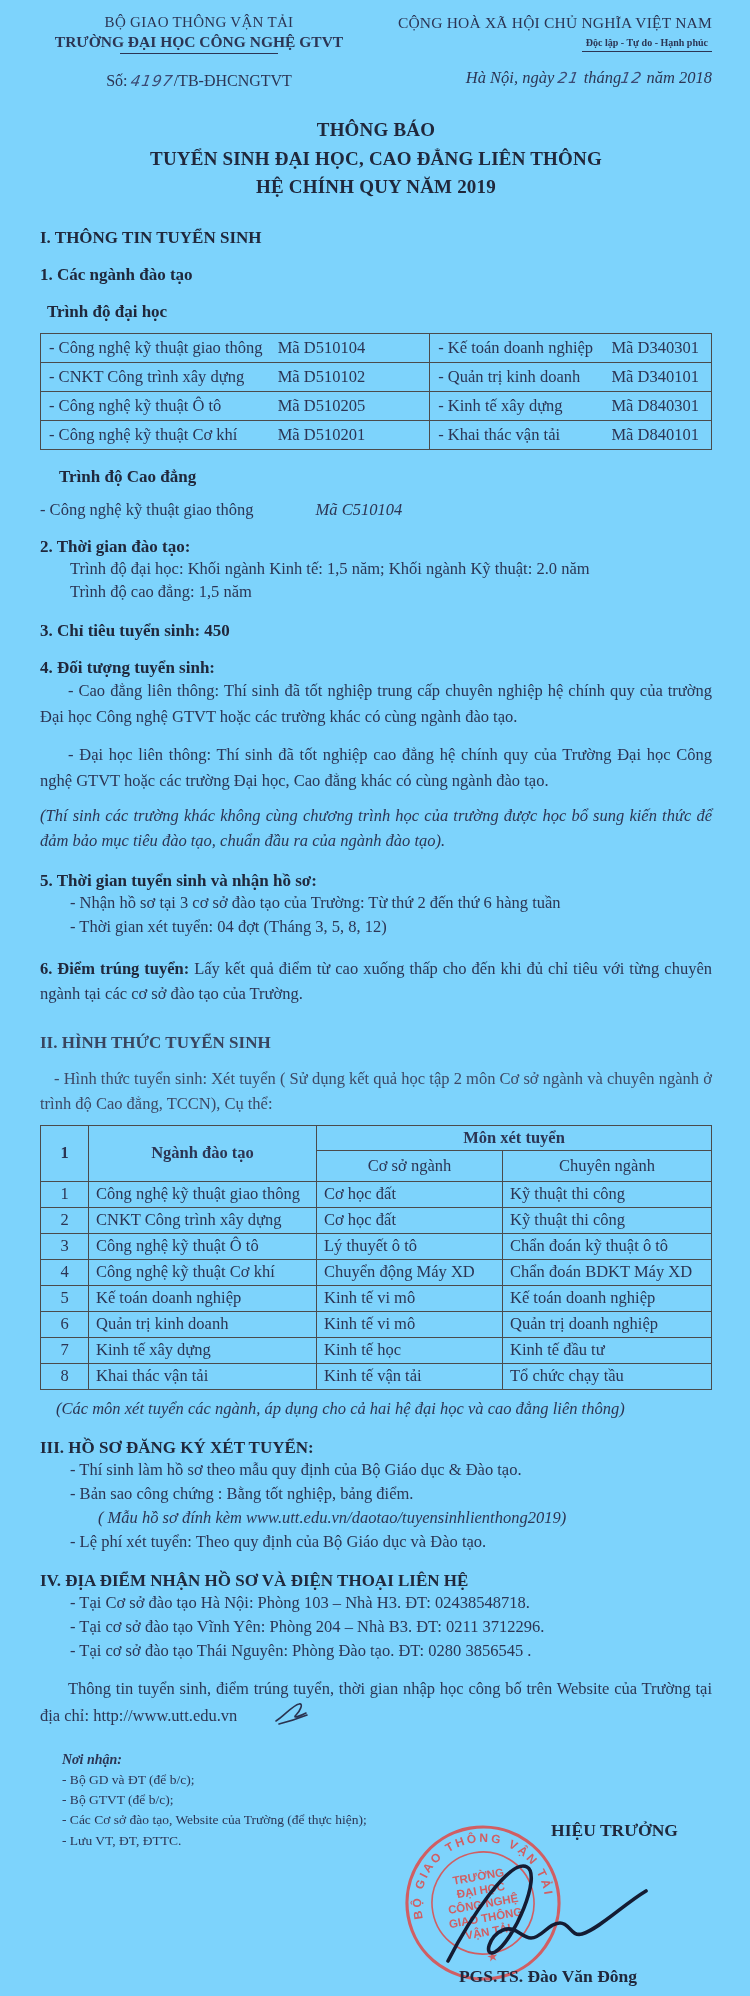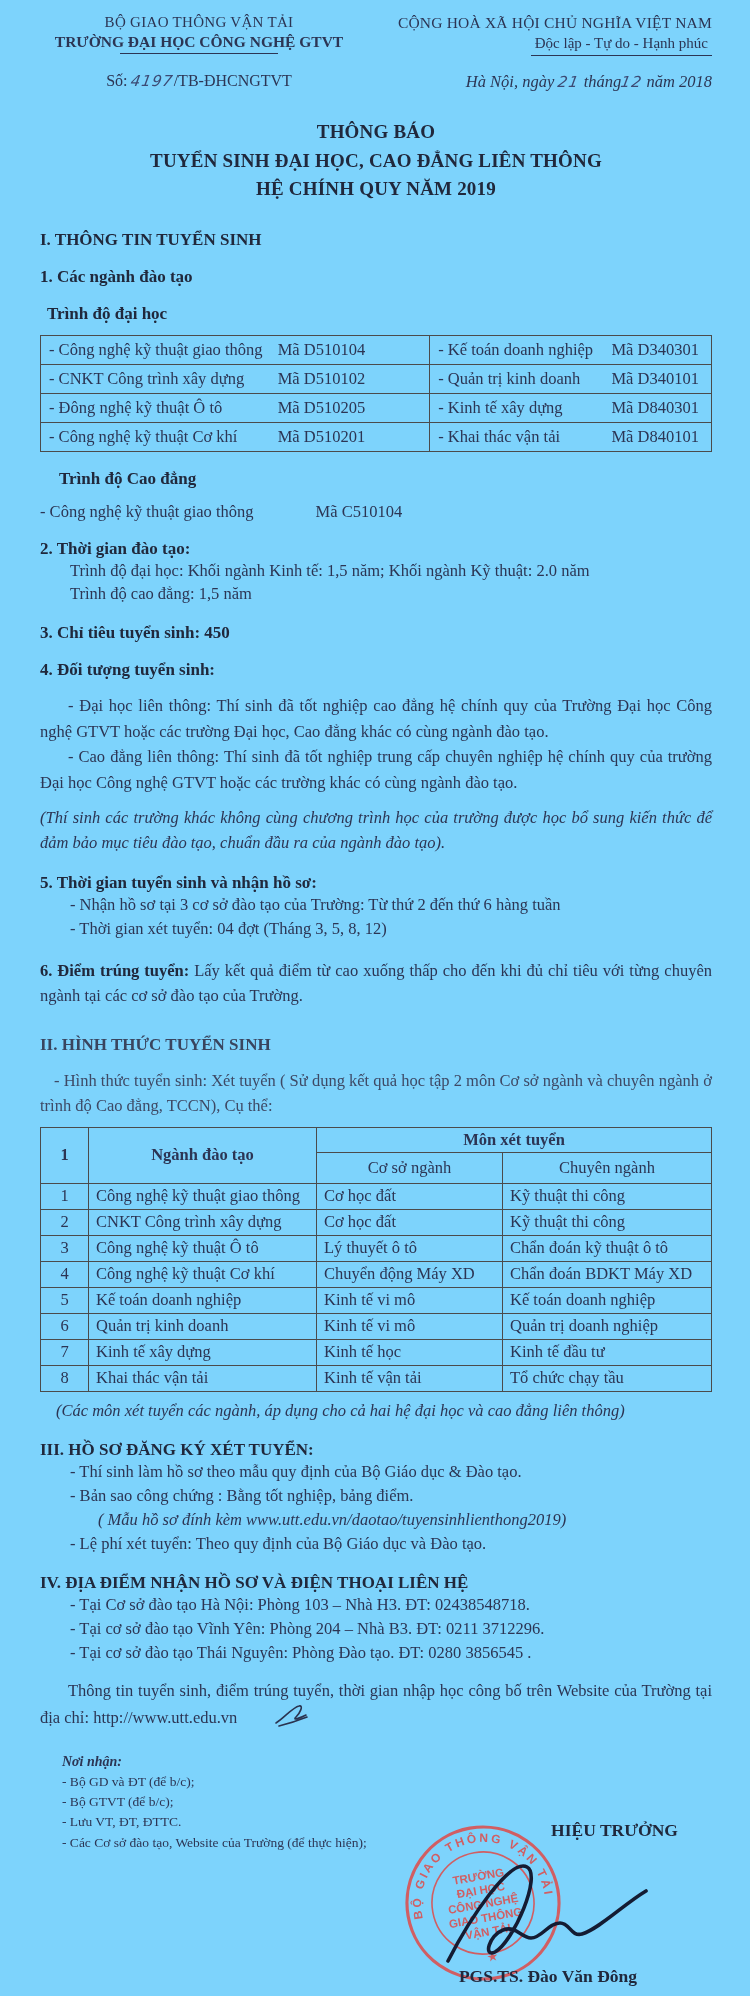--- a/index.html
+++ b/index.html
@@ -13,21 +13,21 @@
 
   
   .h-row { display:flex; }
   .h-left { width:318px; text-align:center; padding-top:4px; }
   .h-right { flex:1; text-align:right; padding-top:4px; }
   .org-top { font-size:15px; letter-spacing:.3px; }
   .org-name { font-weight:bold; font-size:15.5px; margin-top:2px; }
   .org-underline { width:158px; border-bottom:1.5px solid #2c3554; margin:2px auto 0; }
   .doc-no { margin-top:18px; font-size:16px; }
   .motto-1 { font-size:15.5px; letter-spacing:.2px; }
-  .motto-2 { display:inline-block; font-weight:normal; font-size:15px;
+  .motto-2 { display:inline-block; font-weight:bold; font-size:10px;
              border-bottom:1.5px solid #2c3554; padding:0 4px 3px; margin-top:3px; }
   .date-line { font-style:italic; font-size:16.5px; margin-top:16px; }
   .hand { font-family:"DejaVu Sans", sans-serif; font-style:italic;
           display:inline-block; transform:skewX(-10deg); color:#3c4a74;
           font-size:15px; letter-spacing:1px; }
 
   
   .title-block { text-align:center; margin-top:26px; color:#20283c; }
   .title-line { font-weight:bold; font-size:19px; line-height:1.5; letter-spacing:.2px; }
 
@@ -42,21 +42,21 @@
 
   
   .tbl1 { width:100%; border-collapse:collapse; margin-top:11px; }
   .tbl1 td { border:1.4px solid #4b4b4b; height:29px; font-size:16.5px; padding:0 8px; }
   .tbl1 td.lcell { width:58%; }
   .cell-flex { display:flex; justify-content:space-between; align-items:center; }
   .lcell .code { margin-right:56px; }
   .rcell .code { margin-right:4px; }
 
   .college-line { display:flex; margin-top:13px; font-size:16.5px; }
-  .college-line .code { margin-left:62px; }
+  .college-line .code { margin-left:62px;font-style:italic; }
 
   
   .tbl2 { width:100%; border-collapse:collapse; margin-top:8px; }
   .tbl2 td, .tbl2 th { border:1.4px solid #4b4b4b; font-size:16.5px; font-weight:normal; padding:0 7px; }
   .tbl2 .no-col { width:48px; text-align:center; padding:0; }
   .tbl2 .major-col { width:228px; }
   .tbl2 .base-col { width:186px; }
   .tbl2 th.bold { font-weight:bold; text-align:center; }
   .tbl2 .hdr1 { height:25px; } .tbl2 .hdr2 { height:31px; text-align:center; }
   .tbl2 .drow td { height:26px; }
@@ -136,21 +136,21 @@
         <td class="rcell">
               <span class="cell-flex">
                 <span>- Quản trị kinh doanh</span>
                 <span class="code">Mã D340101</span>
               </span>
             </td>
       </tr>
       <tr>
         <td class="lcell">
               <span class="cell-flex">
-                <span>- Đông nghệ kỹ thuật Ô tô</span>
+                <span>- Công nghệ kỹ thuật Ô tô</span>
                 <span class="code">Mã D510205</span>
               </span>
             </td>
         <td class="rcell">
               <span class="cell-flex">
                 <span>- Kinh tế xây dựng</span>
                 <span class="code">Mã D840301</span>
               </span>
             </td>
       </tr>
@@ -176,22 +176,22 @@
       <span>- Công nghệ kỹ thuật giao thông</span>
       <span class="code">Mã C510104</span>
     </div>
 
     <div class="sec-head mt-md">2. Thời gian đào tạo:</div>
     <div class="list-line">Trình độ đại học: Khối ngành Kinh tế: 1,5 năm; Khối ngành Kỹ thuật: 2.0 năm</div>
     <div class="list-line">Trình độ cao đẳng: 1,5 năm</div>
 
     <div class="sec-head mt-md">3. Chỉ tiêu tuyển sinh: 450</div>
     <div class="sec-head mt-md">4. Đối tượng tuyển sinh:</div>
+    <p class="body p-indent">- Cao đẳng liên thông: Thí sinh đã tốt nghiệp trung cấp chuyên nghiệp hệ chính quy của trường Đại học Công nghệ GTVT hoặc các trường khác có cùng ngành đào tạo.</p>
     <p class="body p-indent mt-sm">- Đại học liên thông: Thí sinh đã tốt nghiệp cao đẳng hệ chính quy của Trường Đại học Công nghệ GTVT hoặc các trường Đại học, Cao đẳng khác có cùng ngành đào tạo.</p>
-    <p class="body p-indent">- Cao đẳng liên thông: Thí sinh đã tốt nghiệp trung cấp chuyên nghiệp hệ chính quy của trường Đại học Công nghệ GTVT hoặc các trường khác có cùng ngành đào tạo.</p>
     <p class="italic-note">(Thí sinh các trường khác không cùng chương trình học của trường được học bổ sung kiến thức để đảm bảo mục tiêu đào tạo, chuẩn đầu ra của ngành đào tạo).</p>
 
     <div class="sec-head mt-md">5. Thời gian tuyển sinh và nhận hồ sơ:</div>
     <div class="list-line">- Nhận hồ sơ tại 3 cơ sở đào tạo của Trường: Từ thứ 2 đến thứ 6 hàng tuần</div>
     <div class="list-line">- Thời gian xét tuyển: 04 đợt (Tháng 3, 5, 8, 12)</div>
 
     <p class="body mt-md"><b style="color:#20283c">6. Điểm trúng tuyển:</b><span> Lấy kết quả  điểm từ cao xuống thấp cho đến khi đủ chỉ tiêu với từng chuyên ngành tại các cơ sở đào tạo của Trường.</span></p>
 
     <div class="sec-head mt-lg" style="color:#39455f">II. HÌNH THỨC TUYỂN SINH</div>
     <p class="body mt-sm" style="text-indent:14px; color:#3e4965">- Hình thức tuyển sinh: Xét tuyển ( Sử dụng kết quả học tập 2 môn Cơ sở ngành và chuyên ngành ở trình độ Cao đẳng, TCCN), Cụ thể:</p>
@@ -274,22 +274,22 @@
       <span>Thông tin tuyển sinh, điểm trúng tuyển, thời gian nhập học công bố trên Website của</span>
       <span>Trường tại địa chỉ: http://www.utt.edu.vn</span><span class="squiggle"><svg width="44" height="26" viewBox="0 0 44 26">
             <path d="M3 20 C 10 16, 20 4, 26 3 C 31 2, 27 10, 23 14 C 19 18, 27 15, 33 12 M6 23 C 14 21, 24 18, 34 14" fill="none" stroke="#2a3350" stroke-width="1.6" stroke-linecap="round"></path>
           </svg></span>
     </p>
 
     <div class="recipients">
       <div class="label">Nơi nhận:</div>
       <div>- Bộ GD và ĐT (để b/c);</div>
       <div>- Bộ GTVT (để b/c);</div>
+      <div>- Các Cơ sở đào tạo, Website của Trường (để thực hiện);</div>
       <div>- Lưu VT, ĐT, ĐTTC.</div>
-      <div>- Các Cơ sở đào tạo, Website của Trường (để thực hiện);</div>
     </div>
   </div>
 
   <div class="sign-title">HIỆU TRƯỞNG</div>
 
   <div class="stamp-wrap">
     <svg width="170" height="170" viewBox="0 0 170 170">
       <g transform="rotate(-10 85 85)" fill="none" stroke="#dd4f4e">
         <circle cx="85" cy="85" r="76" stroke-width="3.2"></circle>
         <circle cx="85" cy="85" r="51" stroke-width="1.6"></circle>

